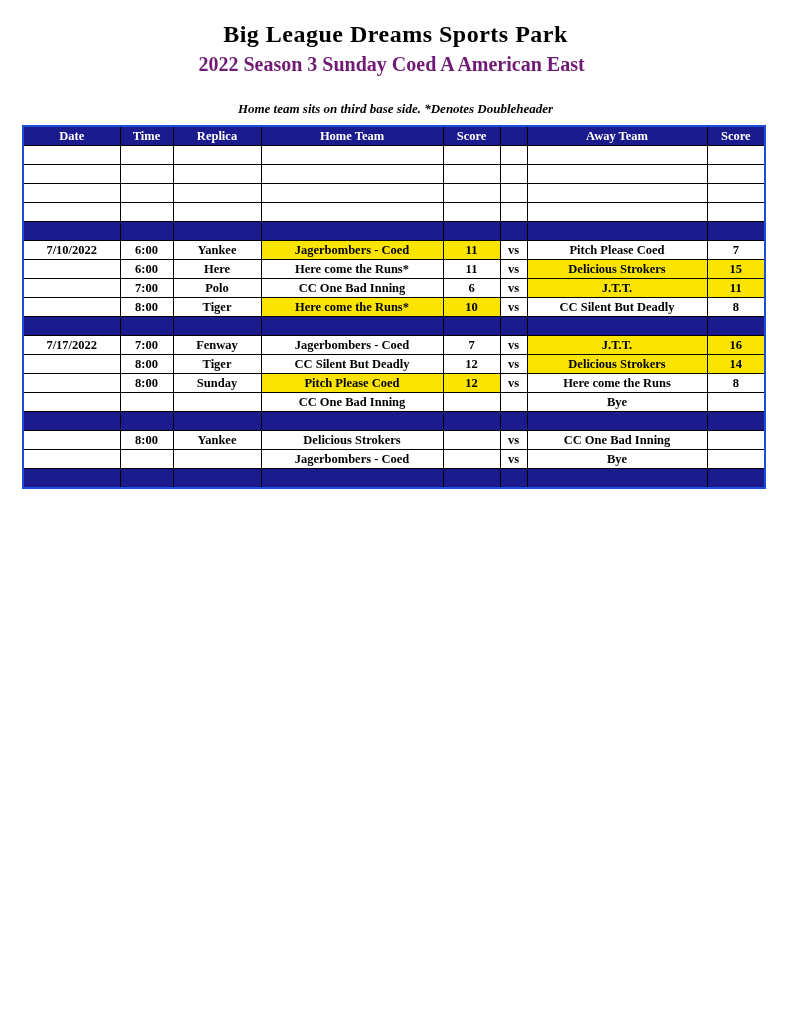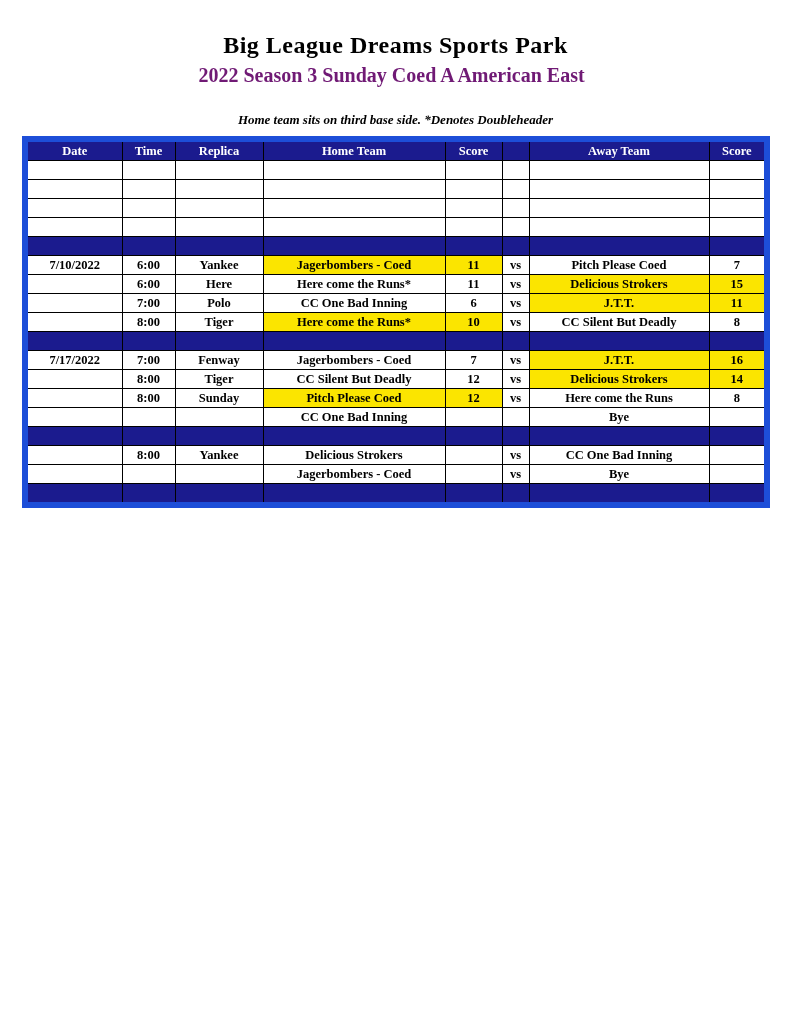--- a/index.html
+++ b/index.html
@@ -7,21 +7,21 @@
     padding: 0;
     background: #ffffff;
     width: 791px;
     height: 1024px;
     font-family: "Liberation Serif", "DejaVu Serif", serif;
   }
   .page {
     width: 791px;
     height: 1024px;
     box-sizing: border-box;
-    padding-top: 32px;
+    padding-top: 21px;
     overflow: hidden;
   }
   .title {
     font-size: 24px;
     font-weight: bold;
     text-align: center;
     margin: 0;
     color: #000000;
     letter-spacing: 0.5px;
   }
@@ -38,21 +38,21 @@
     font-style: italic;
     text-align: center;
     margin-top: 25px;
     color: #000000;
   }
   table.schedule {
     border-collapse: collapse;
     table-layout: fixed;
     width: 742px;
     margin: 8px 0 0 22px;
-    border: 6px solid #1d4ed8;
+    border: 2px solid #1d4ed8;
   }
   table.schedule col.c-date    { width: 97px; }
   table.schedule col.c-time    { width: 53px; }
   table.schedule col.c-replica { width: 88px; }
   table.schedule col.c-home    { width: 182px; }
   table.schedule col.c-score1  { width: 57px; }
   table.schedule col.c-vs      { width: 27px; }
   table.schedule col.c-away    { width: 180px; }
   table.schedule col.c-score2  { width: 58px; }
   table.schedule th, table.schedule td {

